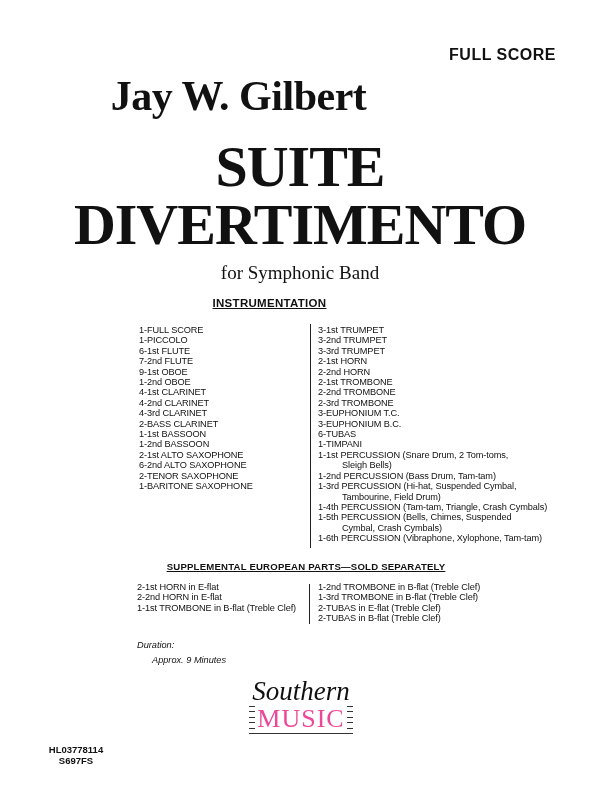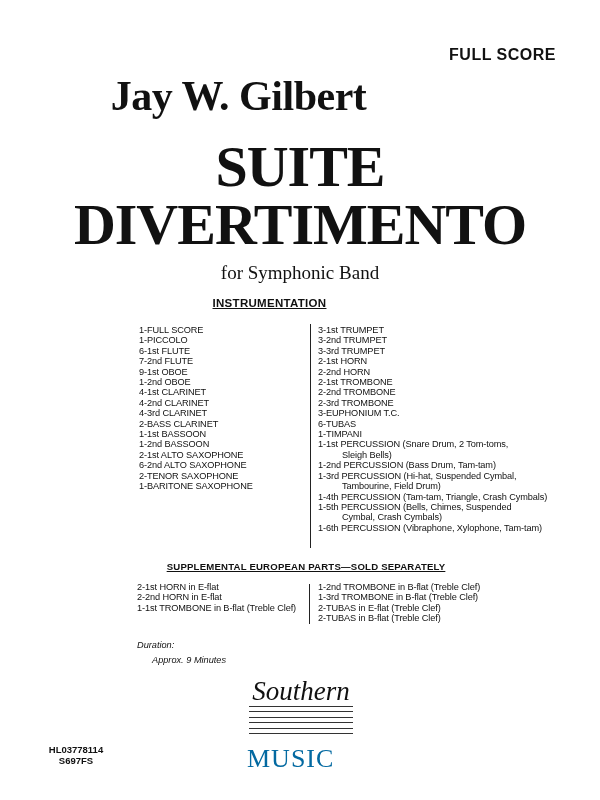--- a/index.html
+++ b/index.html
@@ -48,23 +48,23 @@
     .logo { left: 245px; top: 676px; width: 112px; height: 62px; }
     .logo-script {
       position: absolute; left: 0; top: 0; width: 112px; text-align: center;
       font-family: "Liberation Serif", serif; font-style: italic; font-size: 27px; line-height: 30px;
     }
     .logo-staff {
       position: absolute; left: 4px; top: 30px; width: 104px; height: 28px;
       background: repeating-linear-gradient(to bottom, #333 0px, #333 1px, transparent 1px, transparent 5.5px);
     }
     .logo-music {
-      position: absolute; left: 0; top: 28px; width: 112px; text-align: left;
+      position: absolute; left: 0; top: 28px; width: 112px; text-align: center;
       font-family: "Liberation Serif", serif; font-size: 26px; line-height: 30px; letter-spacing: 1px;
-      color: #0369a1; text-shadow: 0 0 0 #fff; margin-top: 40px;
+      color: #ec4899; text-shadow: 0 0 0 #fff;
     }
     .logo-music span { background: #fff; padding: 0 2px; }
     .codes { left: 36px; top: 744px; width: 80px; text-align: center; font-weight: bold; font-size: 9.5px; line-height: 11px; }
   </style>
 </head>
 <body>
 
 <div class="abs full-score">FULL SCORE</div>
 <div class="abs composer">Jay W. Gilbert</div>
 <div class="abs title1">SUITE</div>
@@ -97,20 +97,21 @@
 <div class="abs list col-right">
   <div>3-1st TRUMPET</div>
   <div>3-2nd TRUMPET</div>
   <div>3-3rd TRUMPET</div>
   <div>2-1st HORN</div>
   <div>2-2nd HORN</div>
   <div>2-1st TROMBONE</div>
   <div>2-2nd TROMBONE</div>
   <div>2-3rd TROMBONE</div>
   <div>3-EUPHONIUM T.C.</div>
+  <div>3-EUPHONIUM B.C.</div>
   <div>6-TUBAS</div>
   <div>1-TIMPANI</div>
   <div>1-1st PERCUSSION (Snare Drum, 2 Tom-toms,</div>
   <div class="cont">Sleigh Bells)</div>
   <div>1-2nd PERCUSSION (Bass Drum, Tam-tam)</div>
   <div>1-3rd PERCUSSION (Hi-hat, Suspended Cymbal,</div>
   <div class="cont">Tambourine, Field Drum)</div>
   <div>1-4th PERCUSSION (Tam-tam, Triangle, Crash Cymbals)</div>
   <div>1-5th PERCUSSION (Bells, Chimes, Suspended</div>
   <div class="cont">Cymbal, Crash Cymbals)</div>

